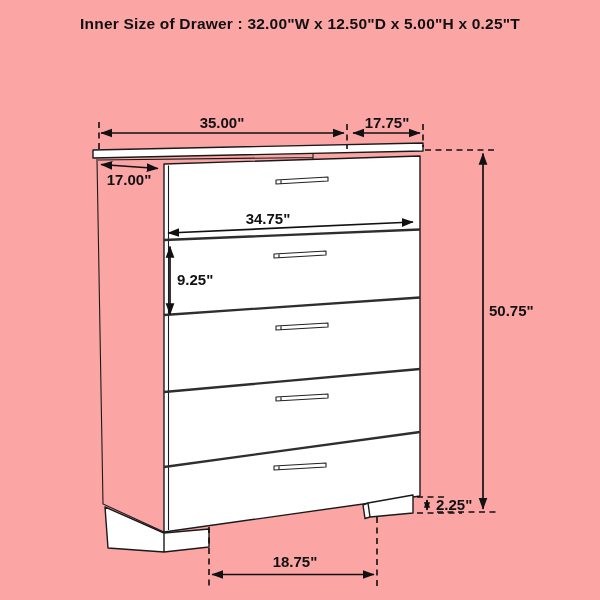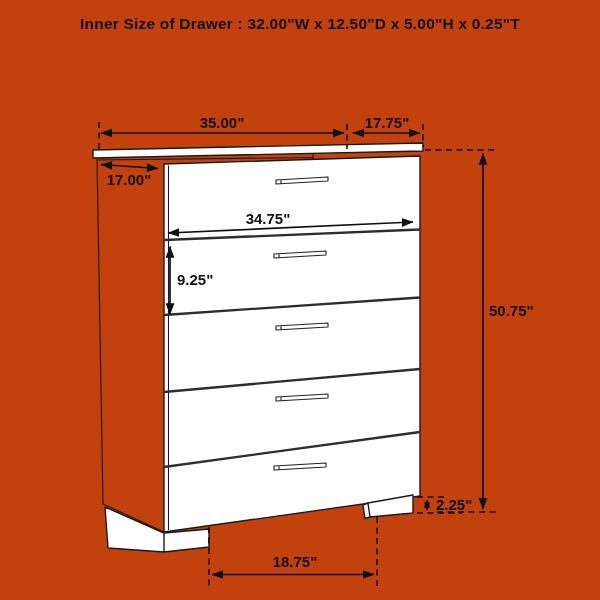--- a/index.html
+++ b/index.html
@@ -1,16 +1,16 @@
 <!DOCTYPE html>
 <html><head>
 <meta charset="utf-8">
 <style>
   html,body{margin:0;padding:0;background:#fff;}
-  .page{position:relative;width:600px;height:600px;background:#c2410c;overflow:hidden;
+  .page{position:relative;width:600px;height:600px;background:#fca5a5;overflow:hidden;
         font-family:"Liberation Sans",sans-serif;}
   .title{position:absolute;top:15px;left:0;width:600px;text-align:center;
          font-size:15.5px;font-weight:700;color:#111;letter-spacing:0.2px;}
   svg{position:absolute;top:0;left:0;}
   svg text{font-family:"Liberation Sans",sans-serif;font-weight:700;font-size:15px;fill:#111;}
   .outline{fill:#fff;stroke:#1a1a1a;stroke-width:1.4;stroke-linejoin:round;}
   .thin{fill:none;stroke:#1a1a1a;stroke-width:1.1;}
   .divider{fill:none;stroke:#2e2e2e;stroke-width:2.3;}
   .handle{fill:#fff;stroke:#222;stroke-width:1.1;stroke-linejoin:round;}
   .dim{fill:none;stroke:#111;stroke-width:1.7;}

